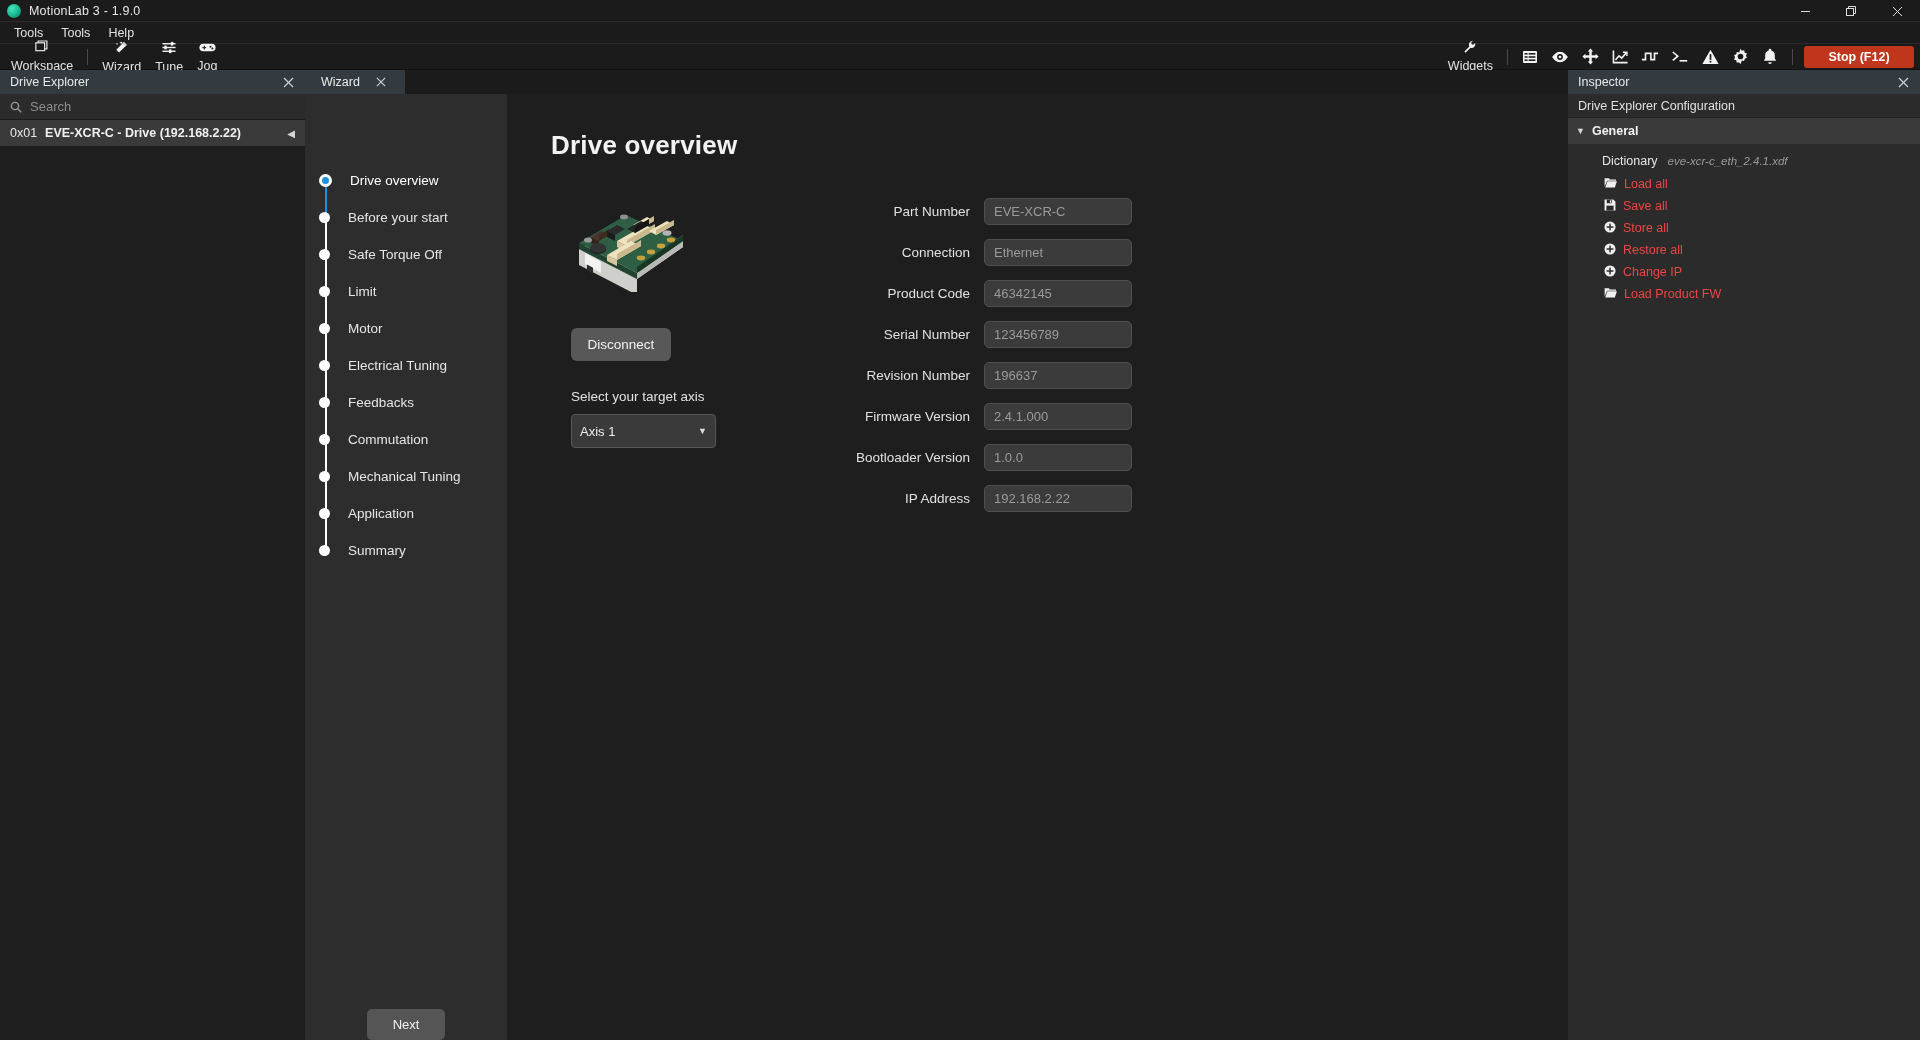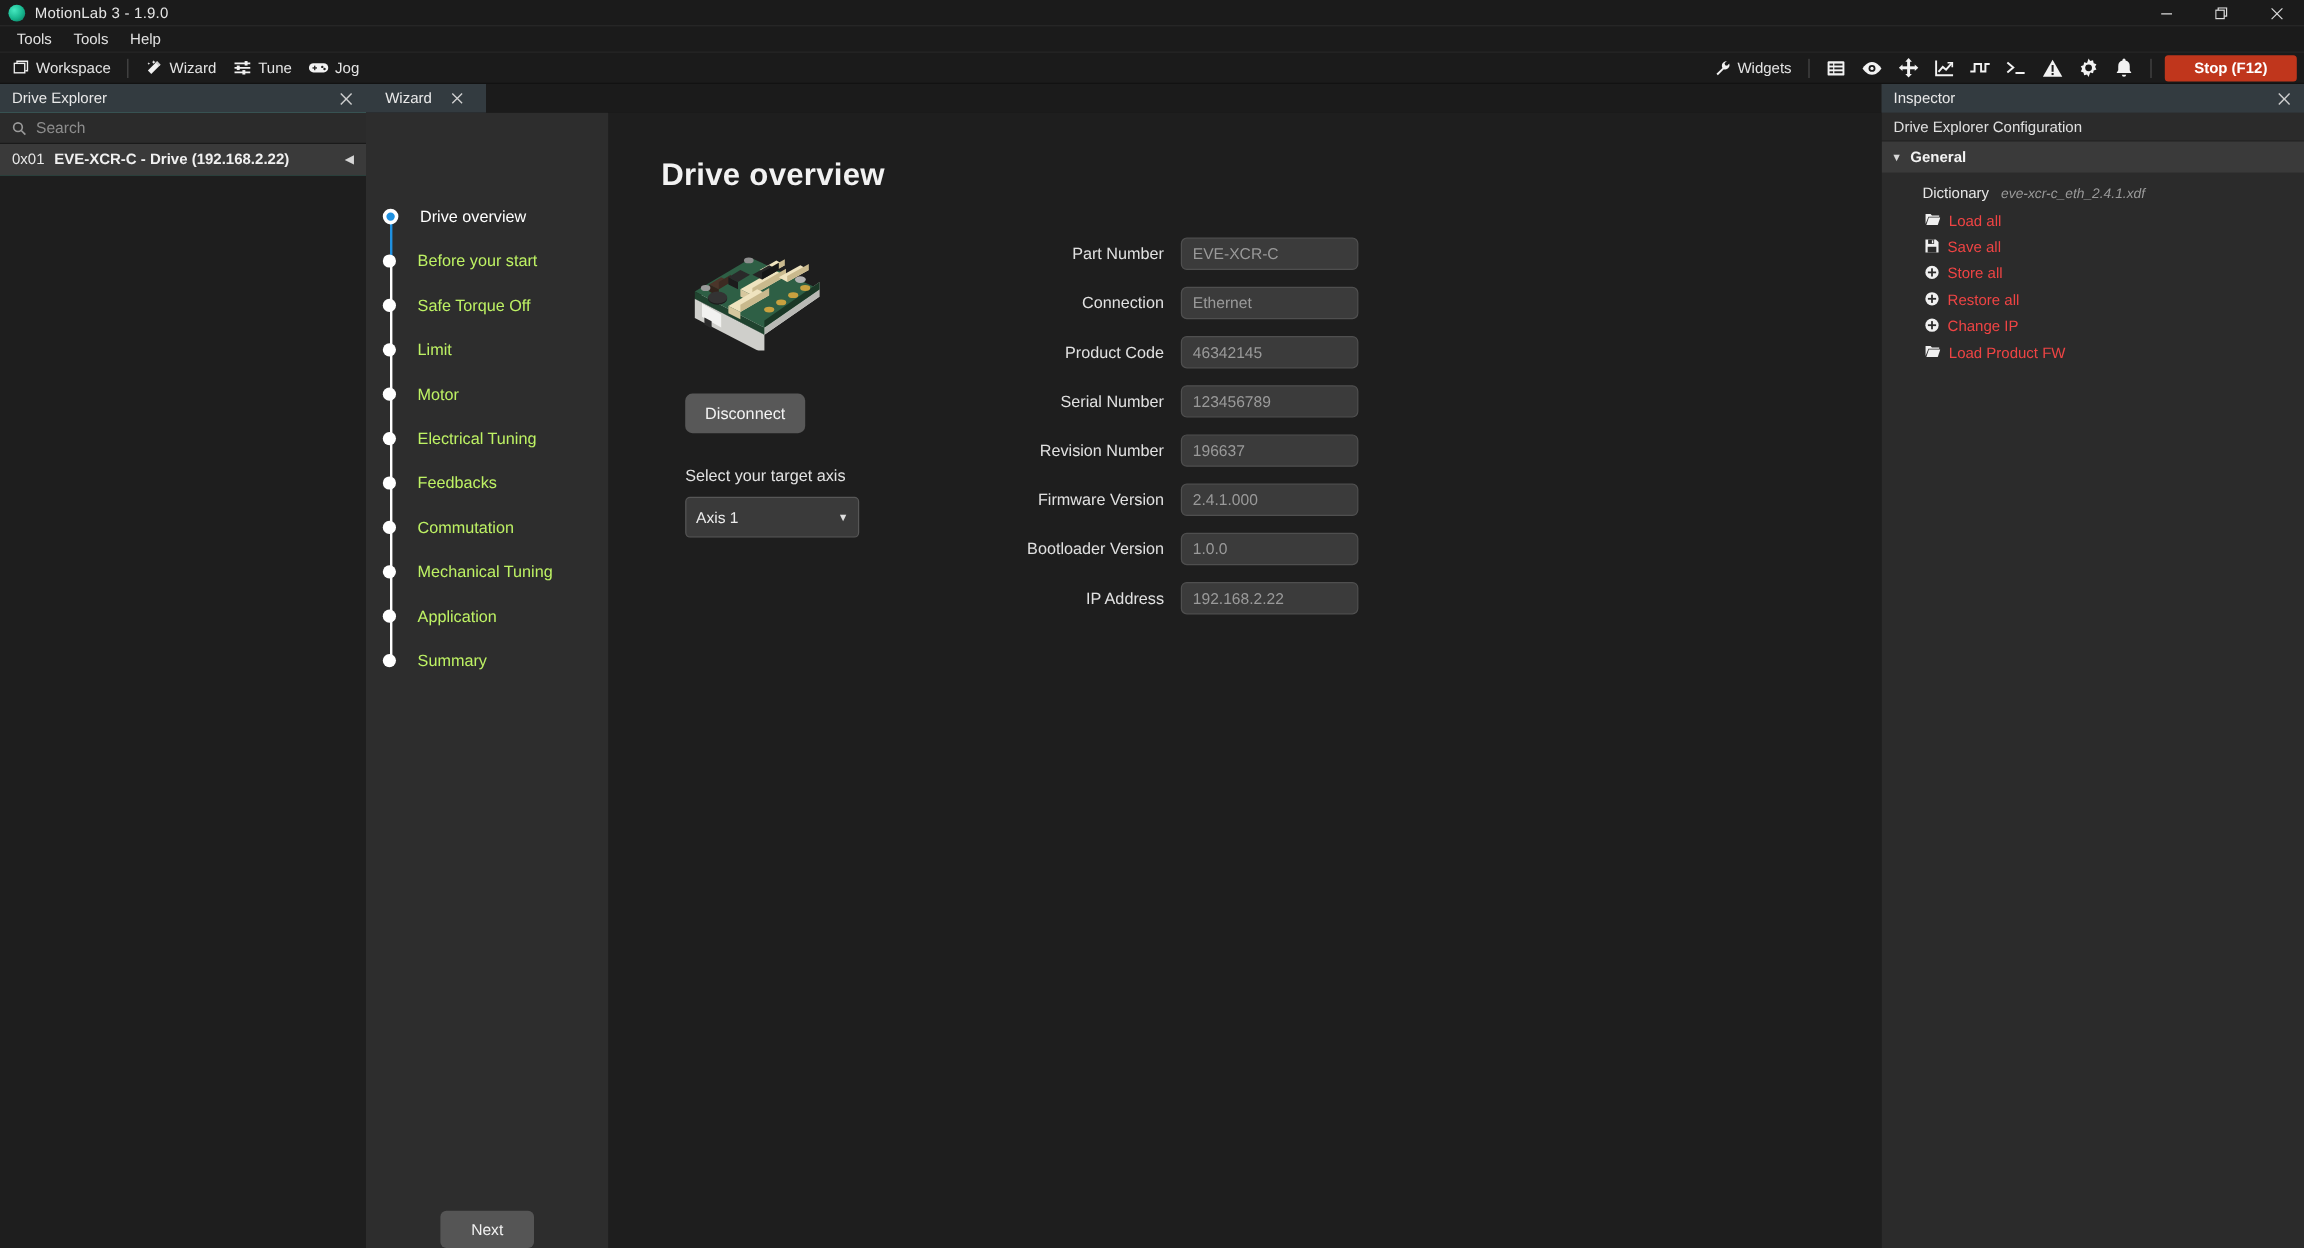--- a/index.html
+++ b/index.html
@@ -42,21 +42,21 @@
   }
 
   
   .toolbar {
     height: 26px; background: #1b1b1b; display: flex; align-items: center;
     border-bottom: 1px solid #121212;
     padding: 0 6px 0 4px;
   }
   .tb-btn {
     display: flex; align-items: center; gap: 5px;
-    padding: 3px 7px; border-radius: 3px; font-size: 12.5px; color: #e4e4e4;
+    padding: 3px 7px; border-radius: 3px; font-size: 12.5px; color: #e4e4e4; flex-direction: column;
   }
   .tb-sep { width: 1px; height: 16px; background: #4a4a4a; margin: 0 7px; }
   .tb-spacer { flex: 1; }
   .tb-icon { display: flex; align-items: center; justify-content: center; }
   .tb-icon svg { display: block; }
   .tb-iconbtn {
     width: 30px; height: 22px; display: flex; align-items: center; justify-content: center;
     border-radius: 3px; color: #f2f2f2;
   }
   .stop-btn {
@@ -65,21 +65,21 @@
     margin-left: 4px;
   }
 
   
   .body-area {
     display: flex; height: calc(1040px - 22px - 22px - 26px);
     background: #1e1e1e;
   }
 
   
-  .left-panel { width: 305px; background: #5eead4; display: flex; flex-direction: column; }
+  .left-panel { width: 305px; background: #4c1d95; display: flex; flex-direction: column; }
   .panel-header {
     height: 24px; background: #333b40; display: flex; align-items: center;
     padding: 0 8px 0 10px; font-size: 12.5px; color: #e8e8e8;
   }
   .panel-header .ph-title { flex: 1; }
   .panel-close { color: #cfcfcf; display:flex; align-items:center; justify-content:center;
     width: 18px; height: 18px; }
   .search-row {
     height: 26px; background: #2b2b2b; display: flex; align-items: center;
     gap: 8px; padding: 0 10px; border-bottom: 1px solid #1a1a1a;
@@ -116,21 +116,21 @@
   .step {
     display: flex; align-items: center; height: 37px; position: relative; padding-left: 14px;
   }
   .step .dot {
     width: 11px; height: 11px; border-radius: 50%; background: #fff;
     position: relative; z-index: 2; flex: none;
   }
   .step.active .dot {
     background: #1e90e0; border: 3px solid #ffffff; width: 13px; height: 13px;
   }
-  .step .slabel { margin-left: 18px; font-size: 13.5px; color: #bef264; white-space: nowrap; }
+  .step .slabel { margin-left: 18px; font-size: 13.5px; color: #e5e5e5; white-space: nowrap; }
   .step.active .slabel { color: #ffffff; }
   .steps .rail {
     position: absolute; left: 19.5px; width: 2px; background: #ffffff; z-index: 1;
   }
   .steps .rail.top { background: #1e90e0; }
   .stepper-bottom { flex: 1; display: flex; align-items: flex-end; justify-content: center;
     }
   .next-btn {
     background: #555555; color: #f2f2f2; font-size: 13px;
     padding: 8px 26px; border-radius: 5px;

